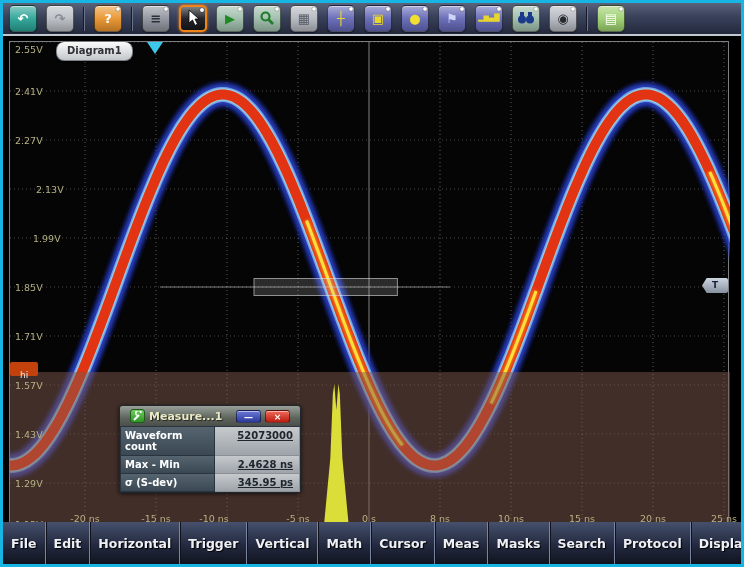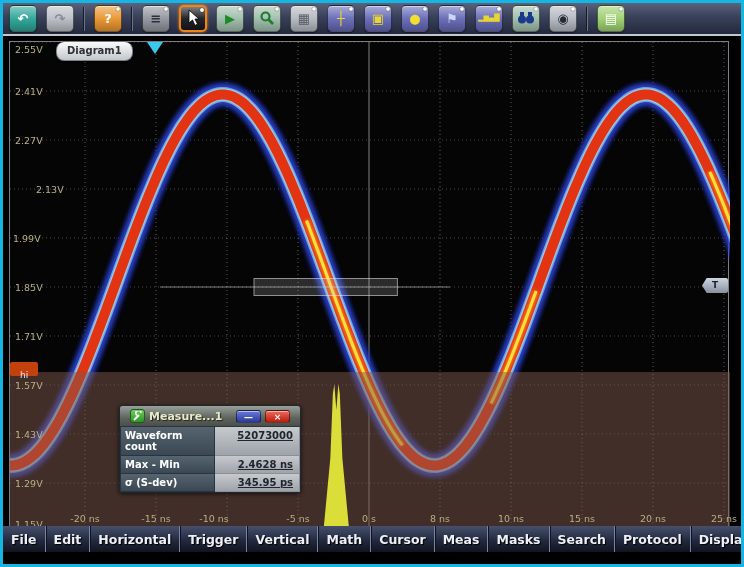--- a/index.html
+++ b/index.html
@@ -56,21 +56,21 @@
     box-shadow:inset 0 1px 0 rgba(255,255,255,.5);}
   #mmin{background:linear-gradient(#6a79d8,#2d3a9a);}
   #mclose{background:linear-gradient(#ee6a5a,#bb1c10);}
   #mrows{display:grid;grid-template-columns:95px 1fr;border-top:1px solid #2a3440;}
   .mlabel{background:linear-gradient(#55646f,#3a4854);color:#fff;font-weight:bold;
     padding:3px 4px;border:1px solid #2a3440;border-top:none;font-size:10px;}
   .mvalue{background:linear-gradient(#c6cacd,#9da3a9);color:#20262e;font-weight:bold;
     text-align:right;padding:3px 6px;border:1px solid #8a9096;border-top:none;border-left:none;font-size:10px;text-decoration:underline;}
 
   
-  #menubar{position:absolute;left:0;right:0;bottom:12px;height:26px;
+  #menubar{position:absolute;left:0;right:0;bottom:0;height:42px;
     background:linear-gradient(#46506c,#232a40 55%,#11141f);
     display:flex;align-items:stretch;}
   .mitem{display:flex;align-items:center;padding:0 8px;color:#eef0f6;
     font-size:12.5px;font-weight:bold;border-right:1px solid #7a84a0;
     box-shadow:1px 0 0 #10131d;text-shadow:1px 1px 1px #000;}
 </style>
 </head>
 <body>
 
 <div id="frame">
@@ -196,21 +196,21 @@
           <rect x="0" y="330.04999999999995" width="720" height="159.95000000000005" fill="rgba(125,88,75,0.5)"></rect>
           <polygon points="313.34000000000003,490 320.34000000000003,416 322.84000000000003,352 324.34000000000003,342 326.34000000000003,368 328.34000000000003,342 329.84000000000003,352 332.34000000000003,416 339.34000000000003,490" fill="#e4e839" opacity="0.95"></polygon>
           <line x1="150" y1="244.99999999999991" x2="440" y2="244.99999999999991" stroke="rgba(225,225,225,.55)" stroke-width="1"></line>
           <rect x="243.98000000000002" y="236.49999999999991" width="143.41999999999996" height="17" fill="rgba(185,185,190,.22)" stroke="rgba(225,225,230,.6)" stroke-width="1"></rect>
         </svg>
       <div id="ylabels">
           <span class="axlabel" style="left: 5px; top: 2px;">2.55V</span>
           <span class="axlabel" style="left: 5px; top: 44px;">2.41V</span>
           <span class="axlabel" style="left: 5px; top: 93px;">2.27V</span>
           <span class="axlabel" style="left: 5px; top: 142px; margin-left: 21px;">2.13V</span>
-          <span class="axlabel" style="left: 3px; top: 191px;">1.99V</span>
+          <span class="axlabel" style="left: 23px; top: 191px;">1.99V</span>
           <span class="axlabel" style="left: 5px; top: 240px;">1.85V</span>
           <span class="axlabel" style="left: 5px; top: 289px;">1.71V</span>
           <span class="axlabel" style="left: 5px; top: 338px;">1.57V</span>
           <span class="axlabel" style="left: 5px; top: 387px;">1.43V</span>
           <span class="axlabel" style="left: 5px; top: 436px;">1.29V</span>
           <span class="axlabel" style="left: 5px; top: 477px;">1.15V</span>
         </div>
       <div id="xlabels">
           <span class="axlabel xlab" style="left: 75px; top: 471px;">-20 ns</span>
           <span class="axlabel xlab" style="left: 146px; top: 471px;">-15 ns</span>

